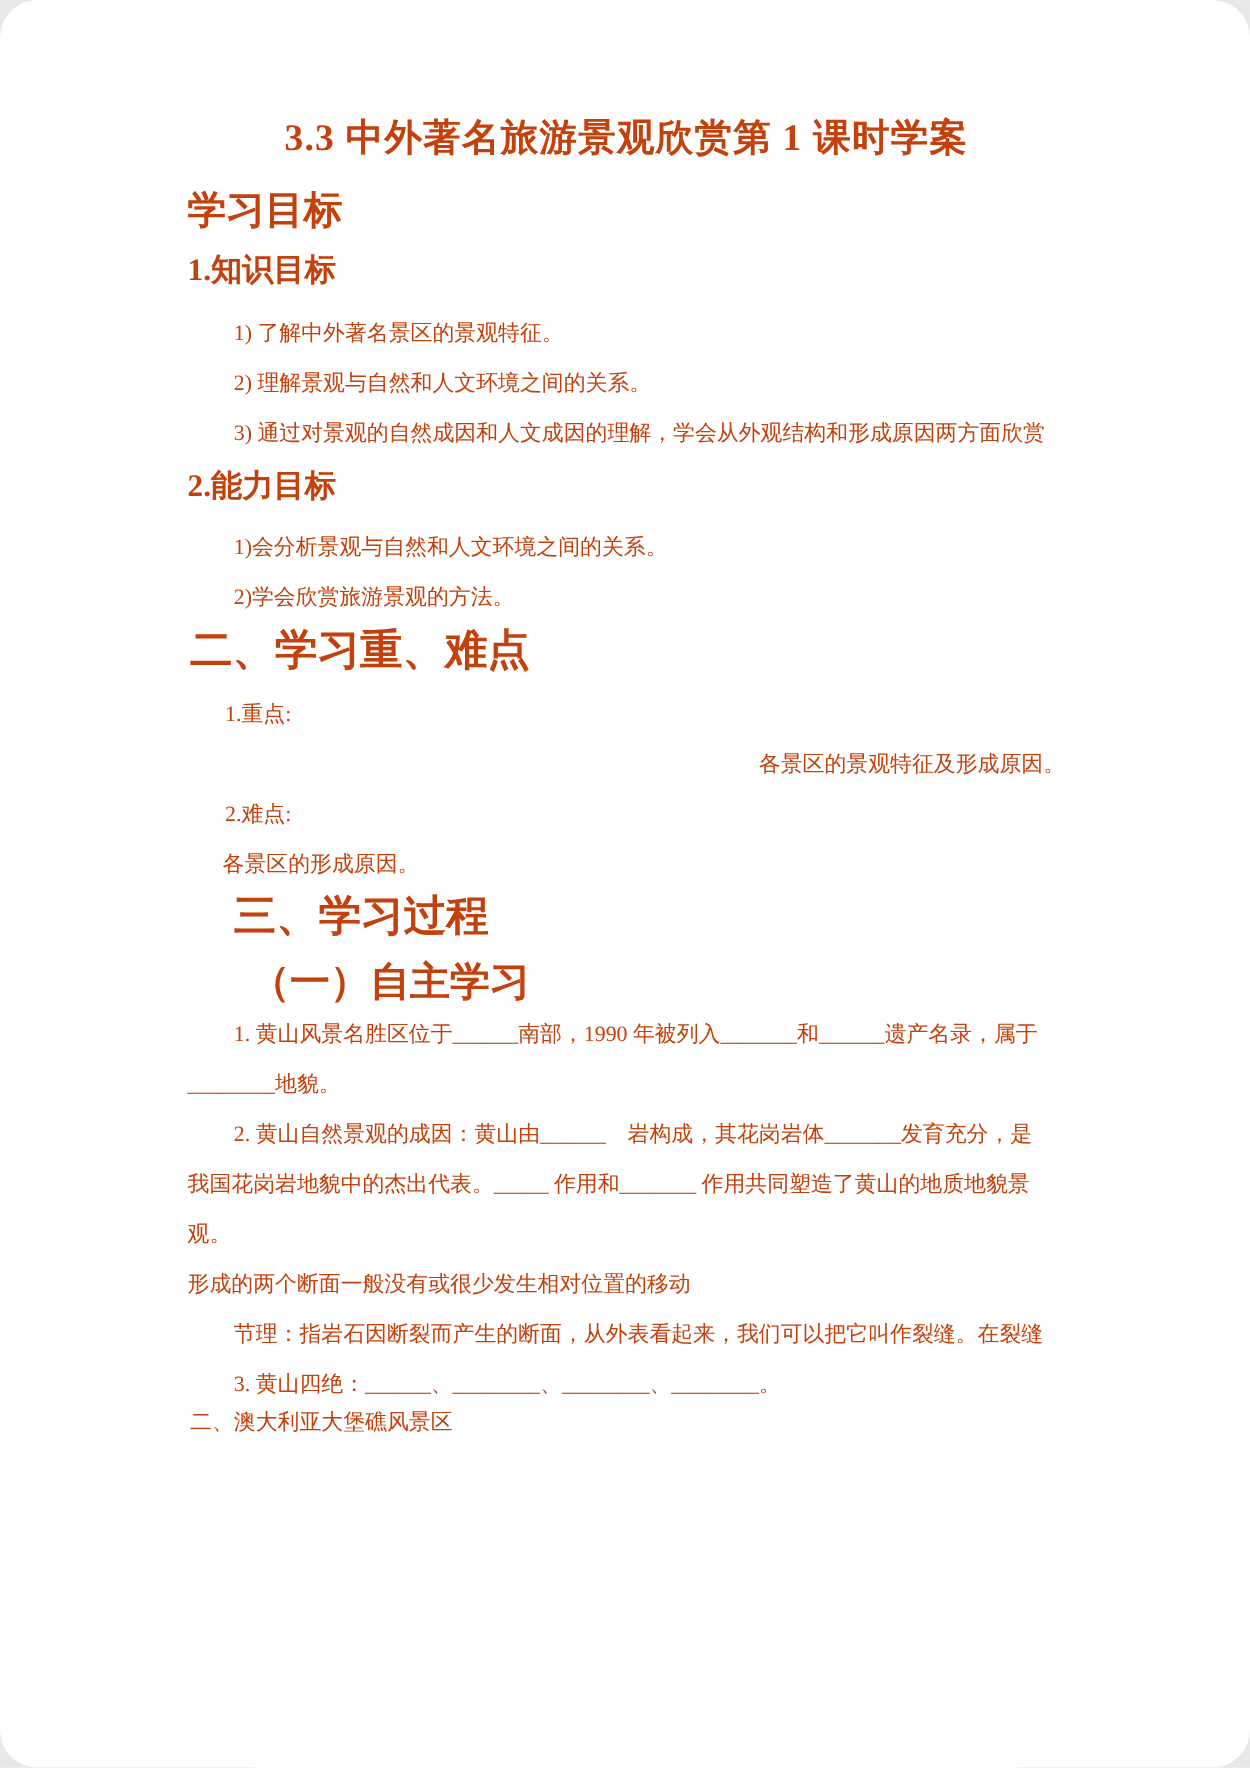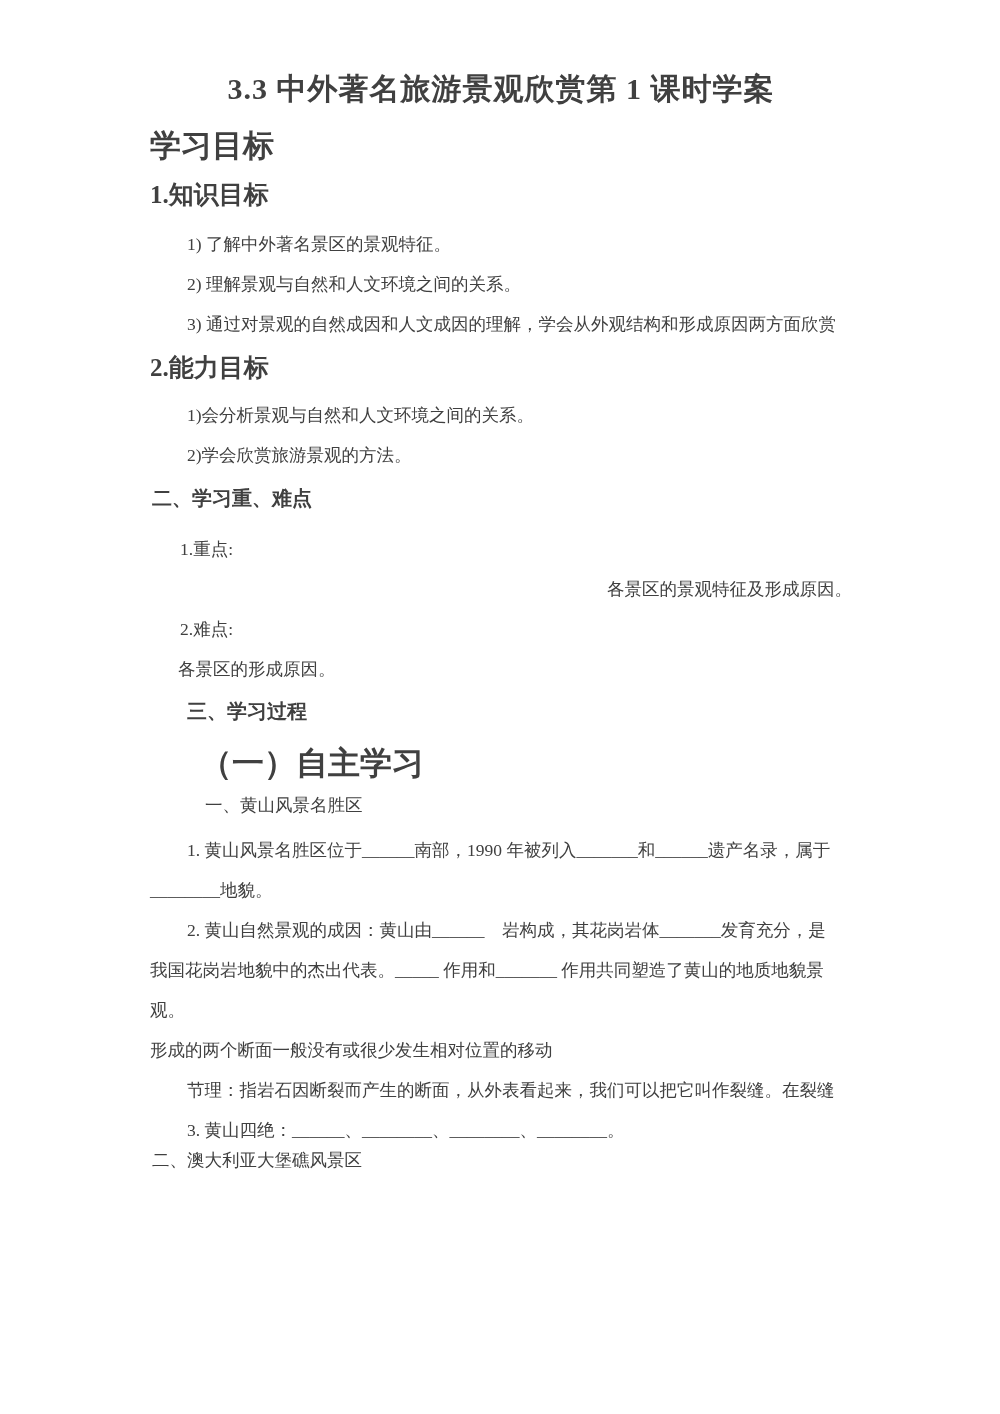--- a/index.html
+++ b/index.html
@@ -2,46 +2,47 @@
 <html lang="zh"><head>
 <meta charset="utf-8">
 <style>
   html, body { margin: 0; padding: 0; background: #e8e8e8; }
   .page {
     position: relative;
     width: 1000px;
     height: 1414px;
     margin: 0 auto;
     background: #ffffff;
-    color: #404040;
+    color: #c2410c;
     font-family: "Liberation Serif", "DejaVu Serif", serif;
     box-sizing: border-box;
-    padding: 71px 148px 0 150px;
+    padding: 93px 148px 0 150px;
     overflow: hidden;
+    border-radius: 30px;
   }
   .doc-title {
     font-size: 30px;
     font-weight: bold;
     text-align: center;
     line-height: 36px;
     letter-spacing: 1px;
   }
   .h-big {
     font-size: 31px;
     font-weight: bold;
     line-height: 28px;
     margin-top: 25px;
   }
   .h-num {
     font-size: 25px;
     font-weight: bold;
     line-height: 30px;
   }
   .h-sec {
-    font-size: 20px;
+    font-size: 34px;
     font-weight: bold;
     line-height: 31px;
   }
   .h-sub {
     font-size: 32px;
     font-weight: bold;
     line-height: 34px;
   }
   .line {
     font-size: 17.5px;
@@ -82,21 +83,20 @@
 
   <div class="line ind30" style="margin-top:15px;">1.重点:</div>
   <div class="line ind43">各景区的景观特征及形成原因。</div>
   <div class="line ind30">2.难点:</div>
   <div class="line ind28">各景区的形成原因。</div>
 
   <div class="h-sec ind37" style="margin-top:7px;">三、学习过程</div>
 
   <div class="h-sub ind50" style="margin-top:19px;">（一）自主学习</div>
 
-  <div class="line ind55" style="margin-top:5px;">一、黄山风景名胜区</div>
 
   <div class="line ind37" style="margin-top:5px;">1. 黄山风景名胜区位于______南部，1990 年被列入_______和______遗产名录，属于</div>
   <div class="line ind0">________地貌。</div>
 
   <div class="line ind37">2. 黄山自然景观的成因：黄山由______　岩构成，其花岗岩体_______发育充分，是</div>
   <div class="line ind0">我国花岗岩地貌中的杰出代表。_____ 作用和_______ 作用共同塑造了黄山的地质地貌景</div>
   <div class="line ind0">观。</div>
 
   <div class="line ind0">形成的两个断面一般没有或很少发生相对位置的移动</div>
   <div class="line ind37">节理：指岩石因断裂而产生的断面，从外表看起来，我们可以把它叫作裂缝。在裂缝</div>

